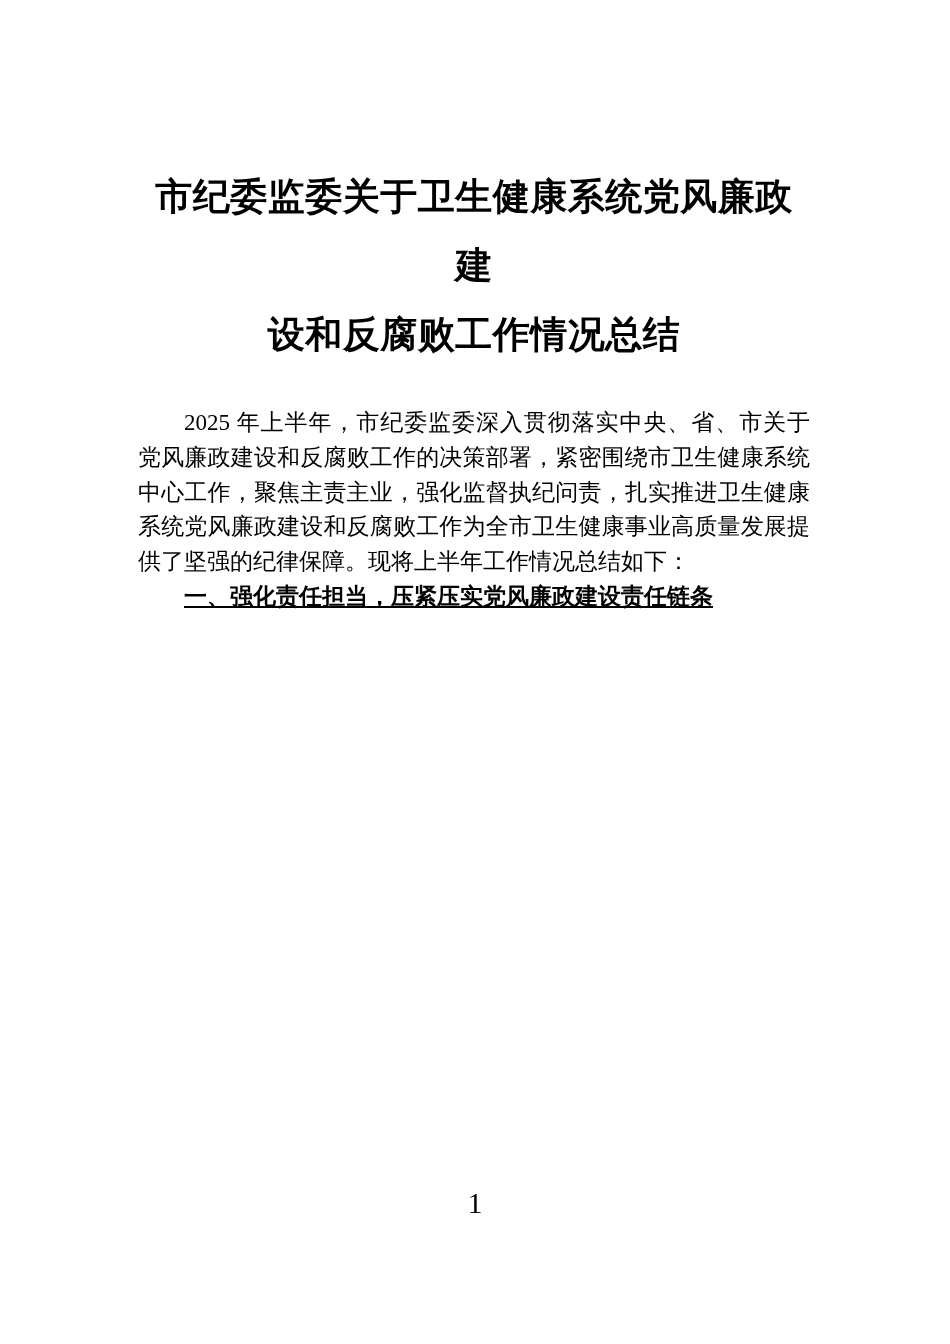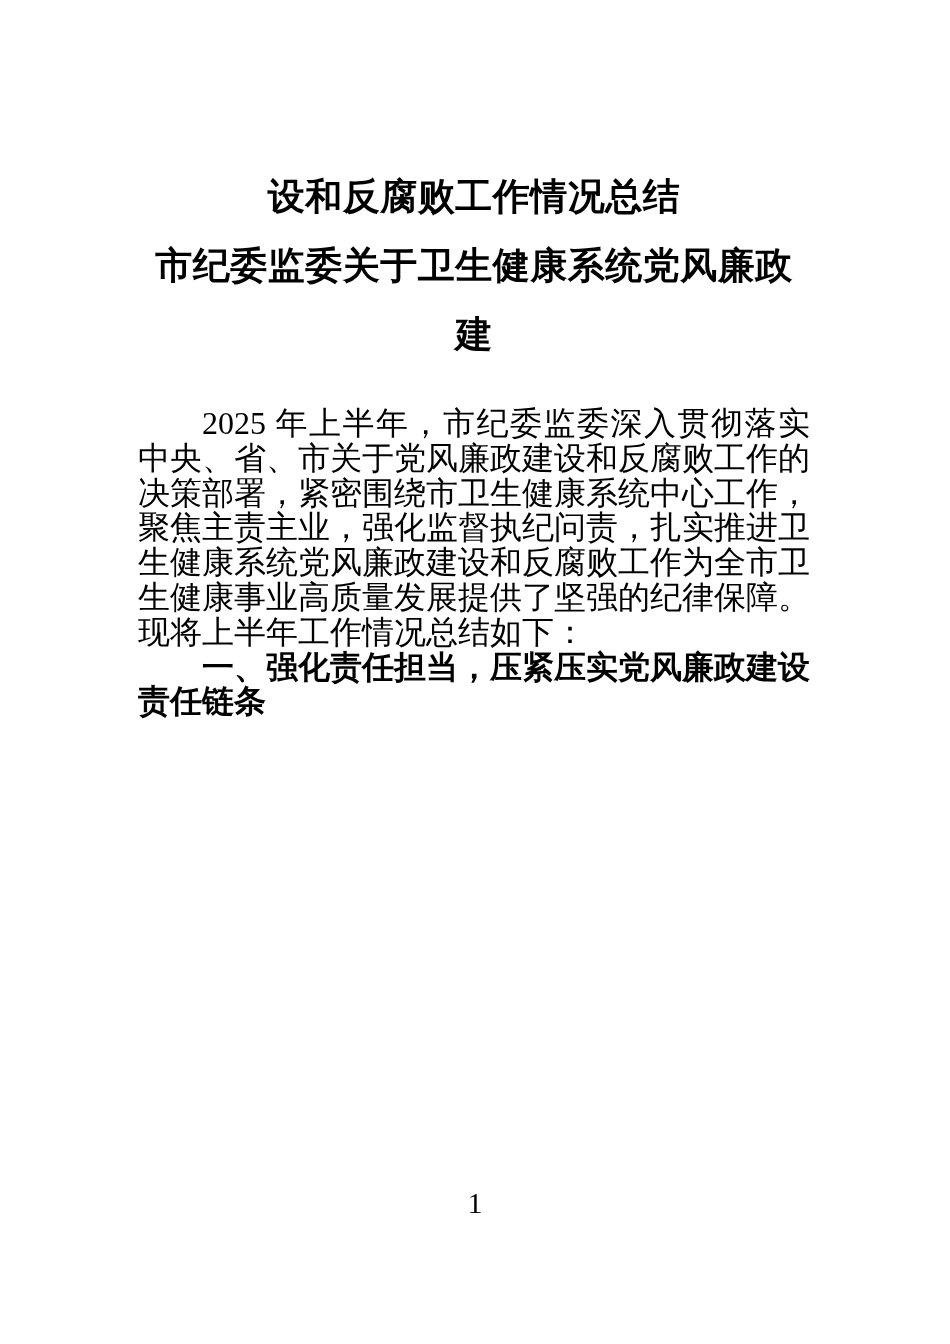--- a/index.html
+++ b/index.html
@@ -24,49 +24,50 @@
     line-height: 69px;
     font-weight: bold;
     text-align: center;
     letter-spacing: 0.5px;
   }
   .doc-body {
     margin-top: 37px;
   }
   .doc-body p {
     margin: 0;
-    font-size: 32px;
+    font-size: 23px;
     line-height: 34.8px;
     text-align: justify;
     text-indent: 2em;
     word-break: break-all;
   }
   .doc-body p.section-heading {
     font-weight: bold;
+    text-decoration: underline;
   }
   .page-number {
     position: absolute;
     top: 1186px;
     left: 0;
     width: 100%;
     text-align: center;
     font-size: 30px;
     line-height: normal;
     font-family: "Liberation Serif", serif;
     color: #000000;
   }
 </style>
 </head>
 <body>
 
 <div class="page">
 
   <div class="doc-title">
+    <div>市纪委监委关于卫生健康系统党风廉政建</div>
     <div>设和反腐败工作情况总结</div>
-    <div>市纪委监委关于卫生健康系统党风廉政建</div>
   </div>
 
   <div class="doc-body">
     <p>2025 年上半年，市纪委监委深入贯彻落实中央、省、市关于党风廉政建设和反腐败工作的决策部署，紧密围绕市卫生健康系统中心工作，聚焦主责主业，强化监督执纪问责，扎实推进卫生健康系统党风廉政建设和反腐败工作为全市卫生健康事业高质量发展提供了坚强的纪律保障。现将上半年工作情况总结如下：</p>
     <p class="section-heading">一、强化责任担当，压紧压实党风廉政建设责任链条</p>
   </div>
 
   <div class="page-number">1</div>
 
 </div>

